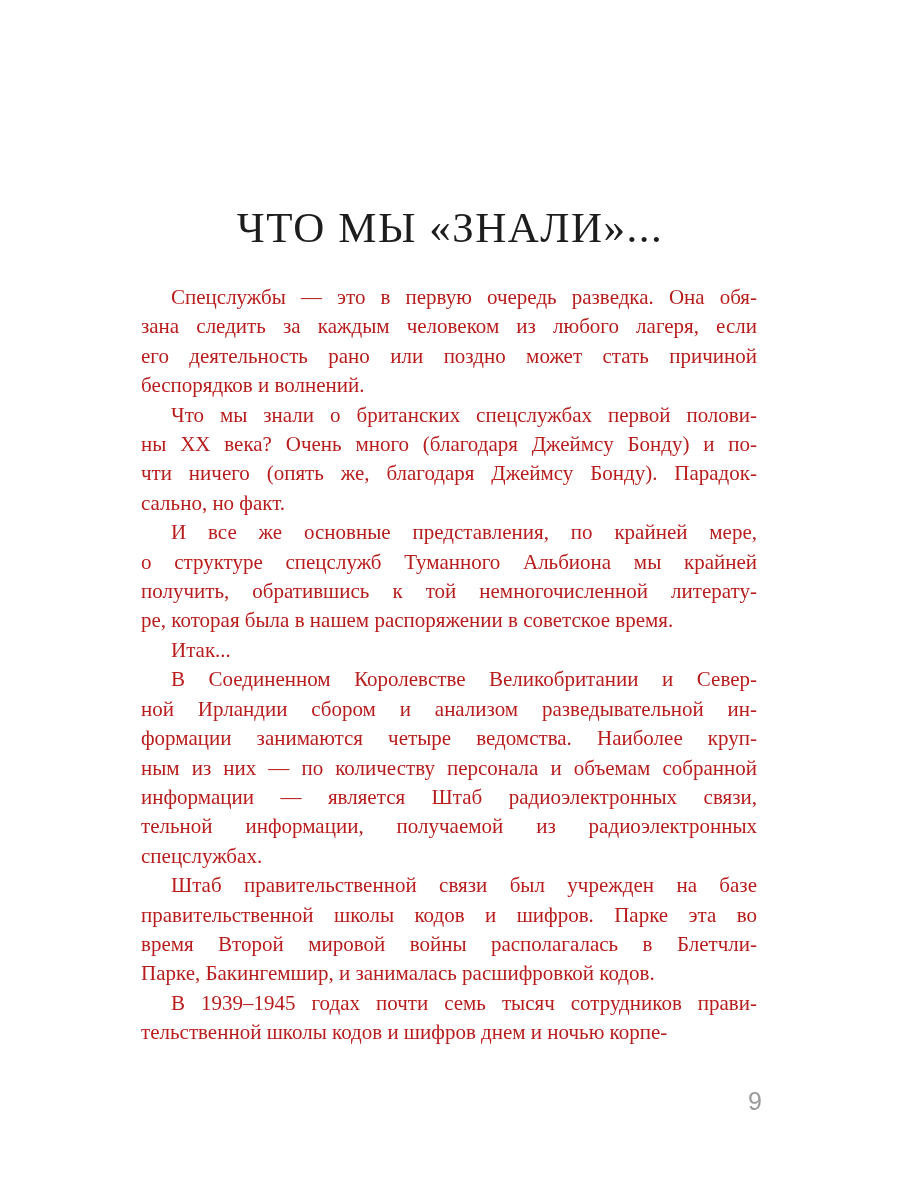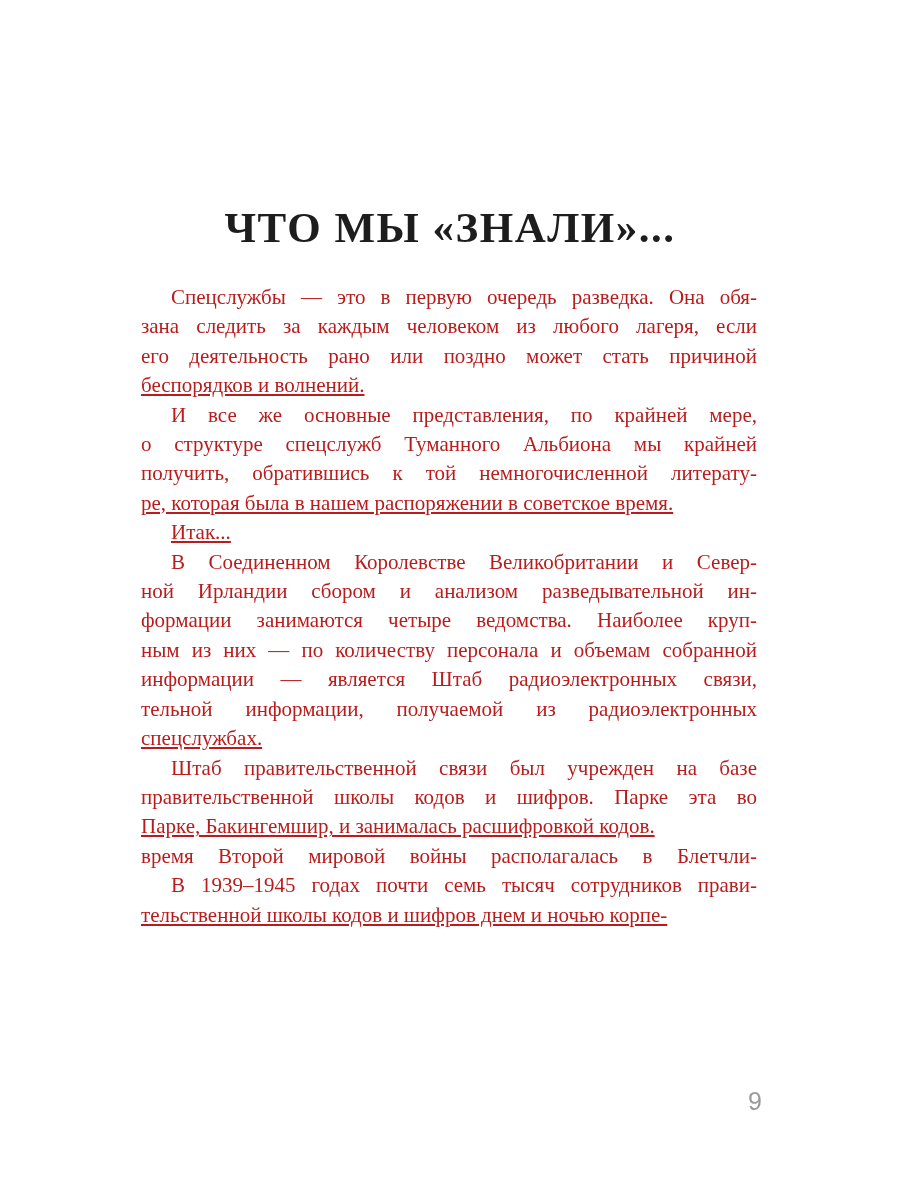--- a/index.html
+++ b/index.html
@@ -16,21 +16,21 @@
     font-family: "Liberation Serif", "DejaVu Serif", serif;
   }
   .chapter-title {
     position: absolute;
     top: 203px;
     left: 0;
     width: 100%;
     margin: 0;
     text-align: center;
     font-family: "Liberation Serif", "DejaVu Serif", serif;
-    font-weight: 700;
+    font-weight: 400;
     font-size: 43px;
     letter-spacing: 1.5px;
     color: #1d1d1d;
     white-space: nowrap;
   }
   .text-body {
     position: absolute;
     left: 141px;
     top: 283px;
     width: 616px;
@@ -42,21 +42,20 @@
     margin: 0;
     padding: 0;
   }
   .line {
     text-align: justify;
     text-align-last: justify;
     white-space: normal;
   }
   .line.last {
     text-align-last: left;
-    text-decoration: underline;
   }
   .line.indent {
     text-indent: 30px;
   }
   .page-number {
     position: absolute;
     top: 1087px;
     left: 739px;
     width: 32px;
     text-align: center;
@@ -73,42 +72,48 @@
   <h1 class="chapter-title">ЧТО МЫ «ЗНАЛИ»...</h1>
 
   <div class="text-body" id="text-body">
       <div class="paragraph">
         <div class="line indent">Спецслужбы — это в первую очередь разведка. Она обя-</div>
         <div class="line">зана следить за каждым человеком из любого лагеря, если</div>
         <div class="line">его деятельность рано или поздно может стать причиной</div>
         <div class="line last">беспорядков и волнений.</div>
       </div>
       <div class="paragraph">
+        <div class="line indent">Что мы знали о британских спецслужбах первой полови-</div>
+        <div class="line">ны XX века? Очень много (благодаря Джеймсу Бонду) и по-</div>
+        <div class="line">чти ничего (опять же, благодаря Джеймсу Бонду). Парадок-</div>
+        <div class="line last">сально, но факт.</div>
+      </div>
+      <div class="paragraph">
         <div class="line indent">И все же основные представления, по крайней мере,</div>
         <div class="line">о структуре спецслужб Туманного Альбиона мы крайней</div>
         <div class="line">получить, обратившись к той немногочисленной литерату-</div>
         <div class="line last">ре, которая была в нашем распоряжении в советское время.</div>
       </div>
       <div class="paragraph">
         <div class="line indent last">Итак...</div>
       </div>
       <div class="paragraph">
         <div class="line indent">В Соединенном Королевстве Великобритании и Север-</div>
         <div class="line">ной Ирландии сбором и анализом разведывательной ин-</div>
         <div class="line">формации занимаются четыре ведомства. Наиболее круп-</div>
         <div class="line">ным из них — по количеству персонала и объемам собранной</div>
         <div class="line">информации — является Штаб радиоэлектронных связи,</div>
         <div class="line">тельной информации, получаемой из радиоэлектронных</div>
         <div class="line last">спецслужбах.</div>
       </div>
       <div class="paragraph">
         <div class="line indent">Штаб правительственной связи был учрежден на базе</div>
         <div class="line">правительственной школы кодов и шифров. Парке эта во</div>
+        <div class="line">время Второй мировой войны располагалась в Блетчли-</div>
         <div class="line last">Парке, Бакингемшир, и занималась расшифровкой кодов.</div>
-        <div class="line">время Второй мировой войны располагалась в Блетчли-</div>
       </div>
       <div class="paragraph">
         <div class="line indent">В 1939–1945 годах почти семь тысяч сотрудников прави-</div>
         <div class="line last">тельственной школы кодов и шифров днем и ночью корпе-</div>
       </div>
     </div>
 
   <div class="page-number">9</div>
 </div>
 

